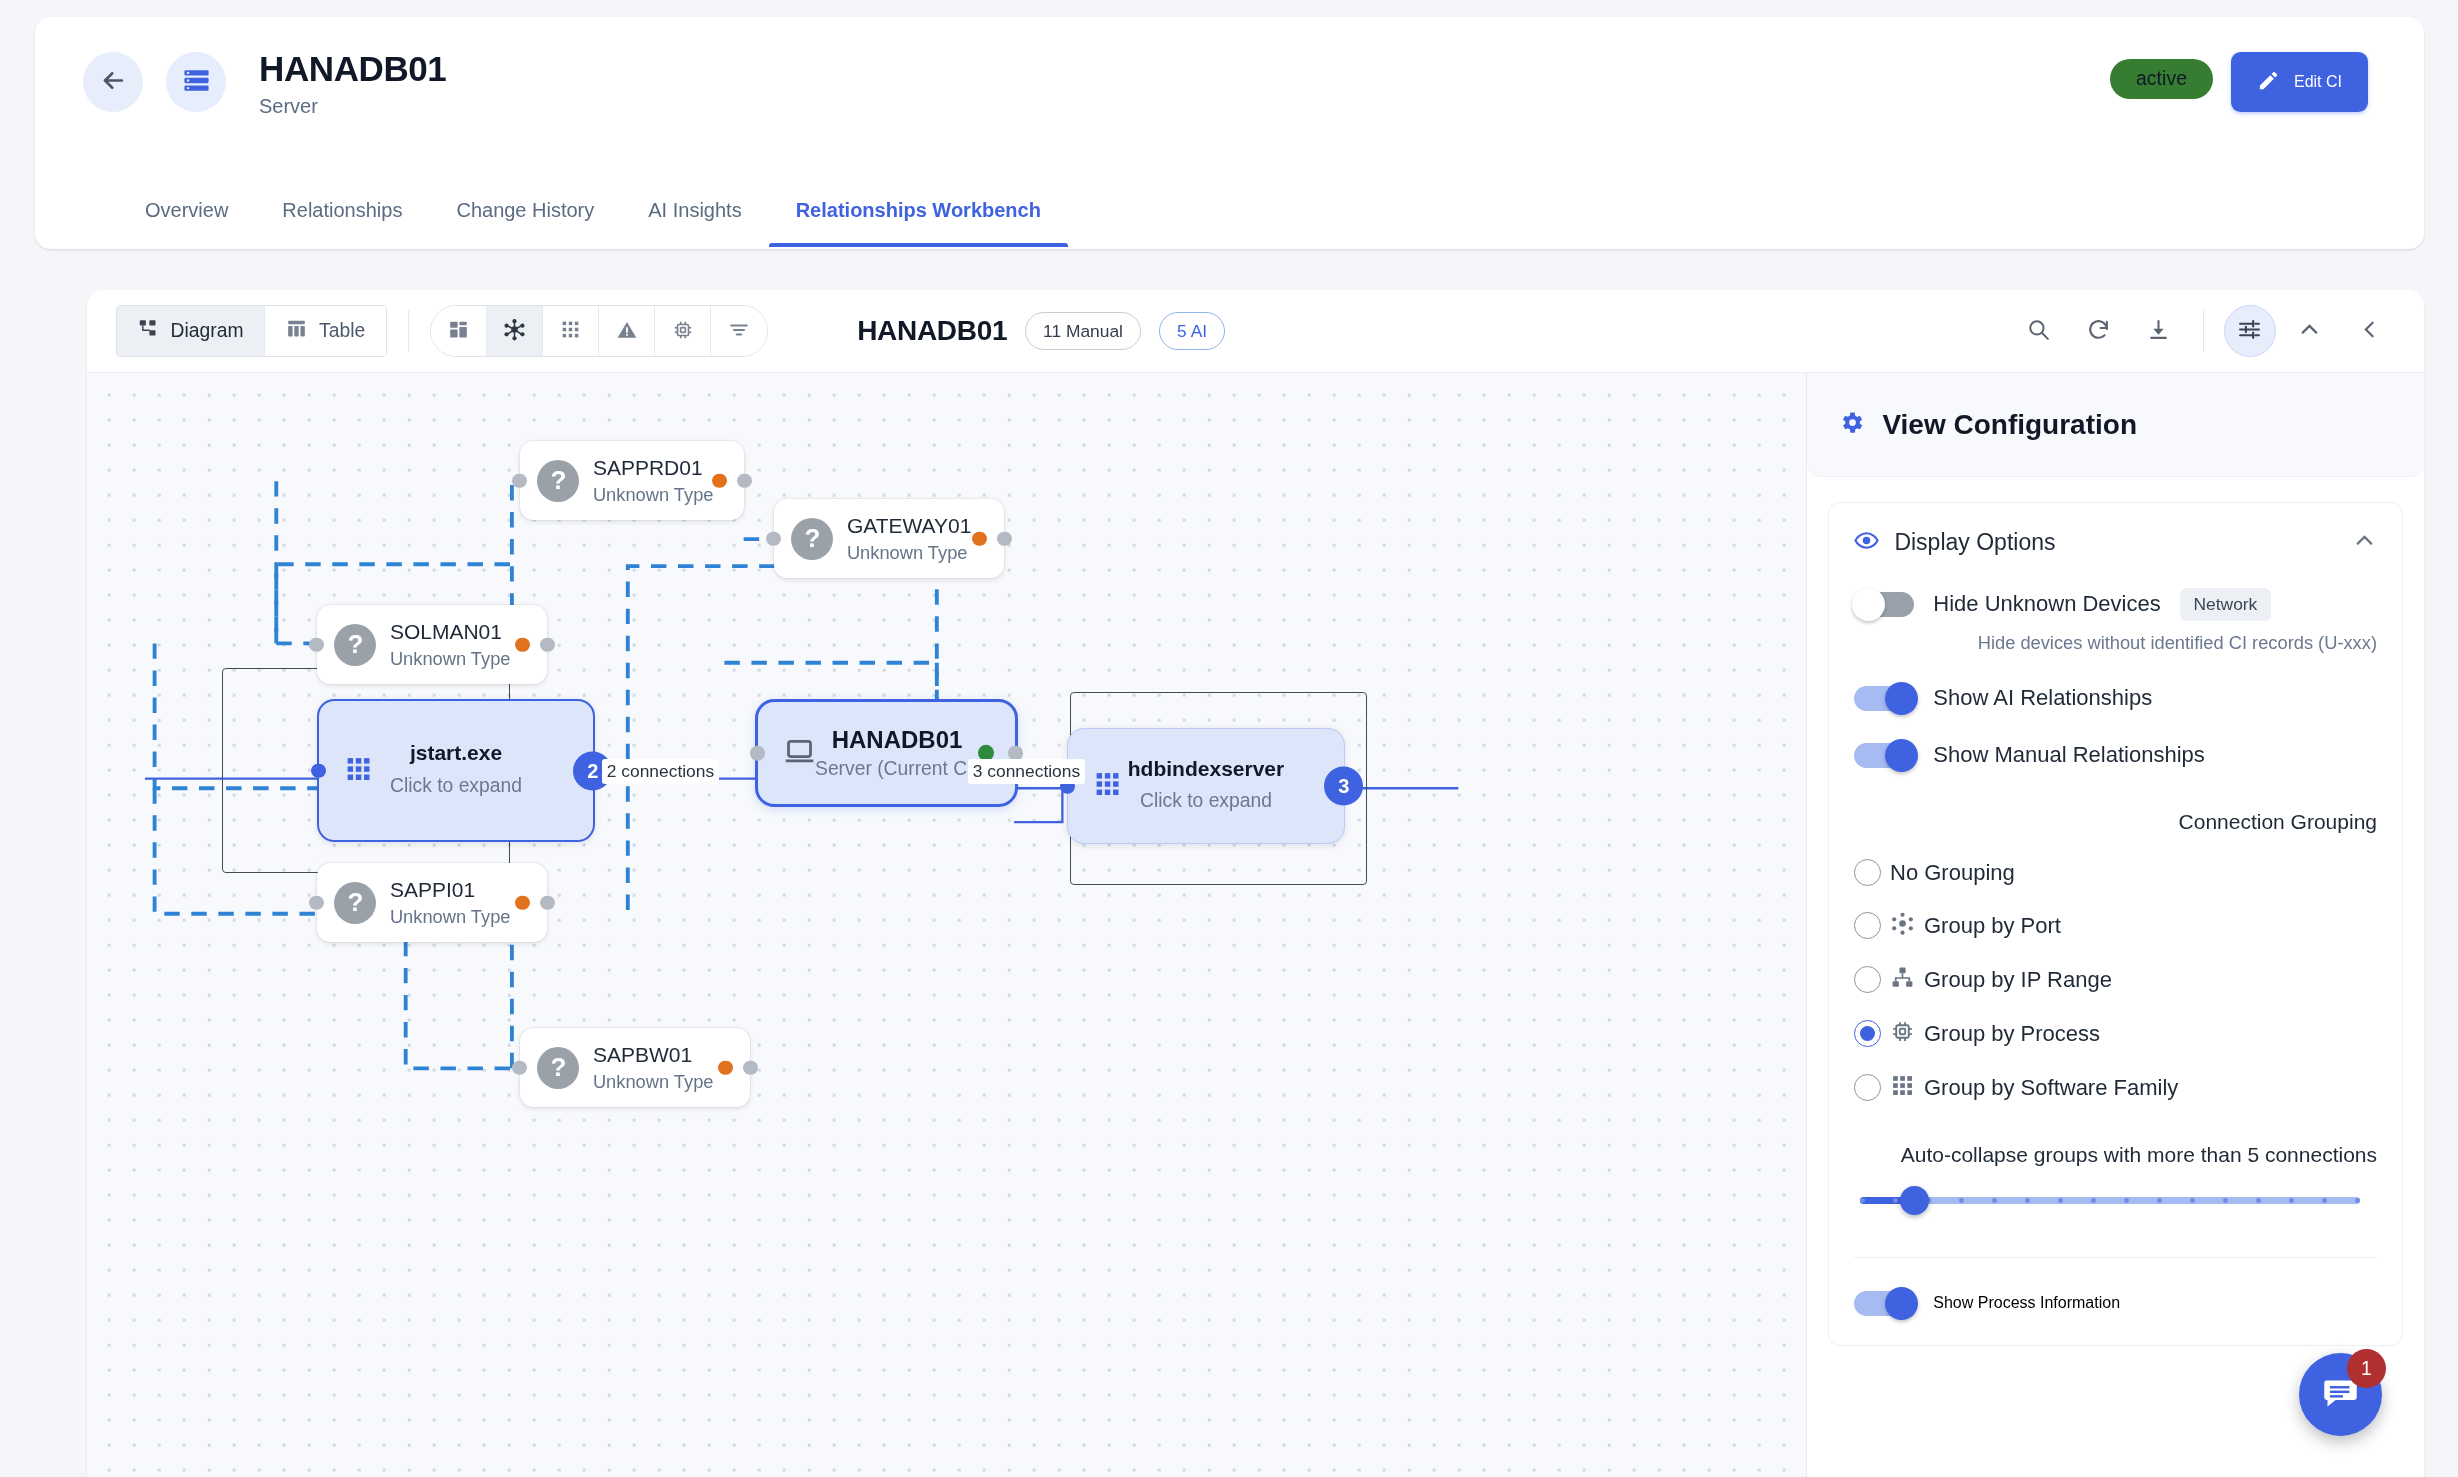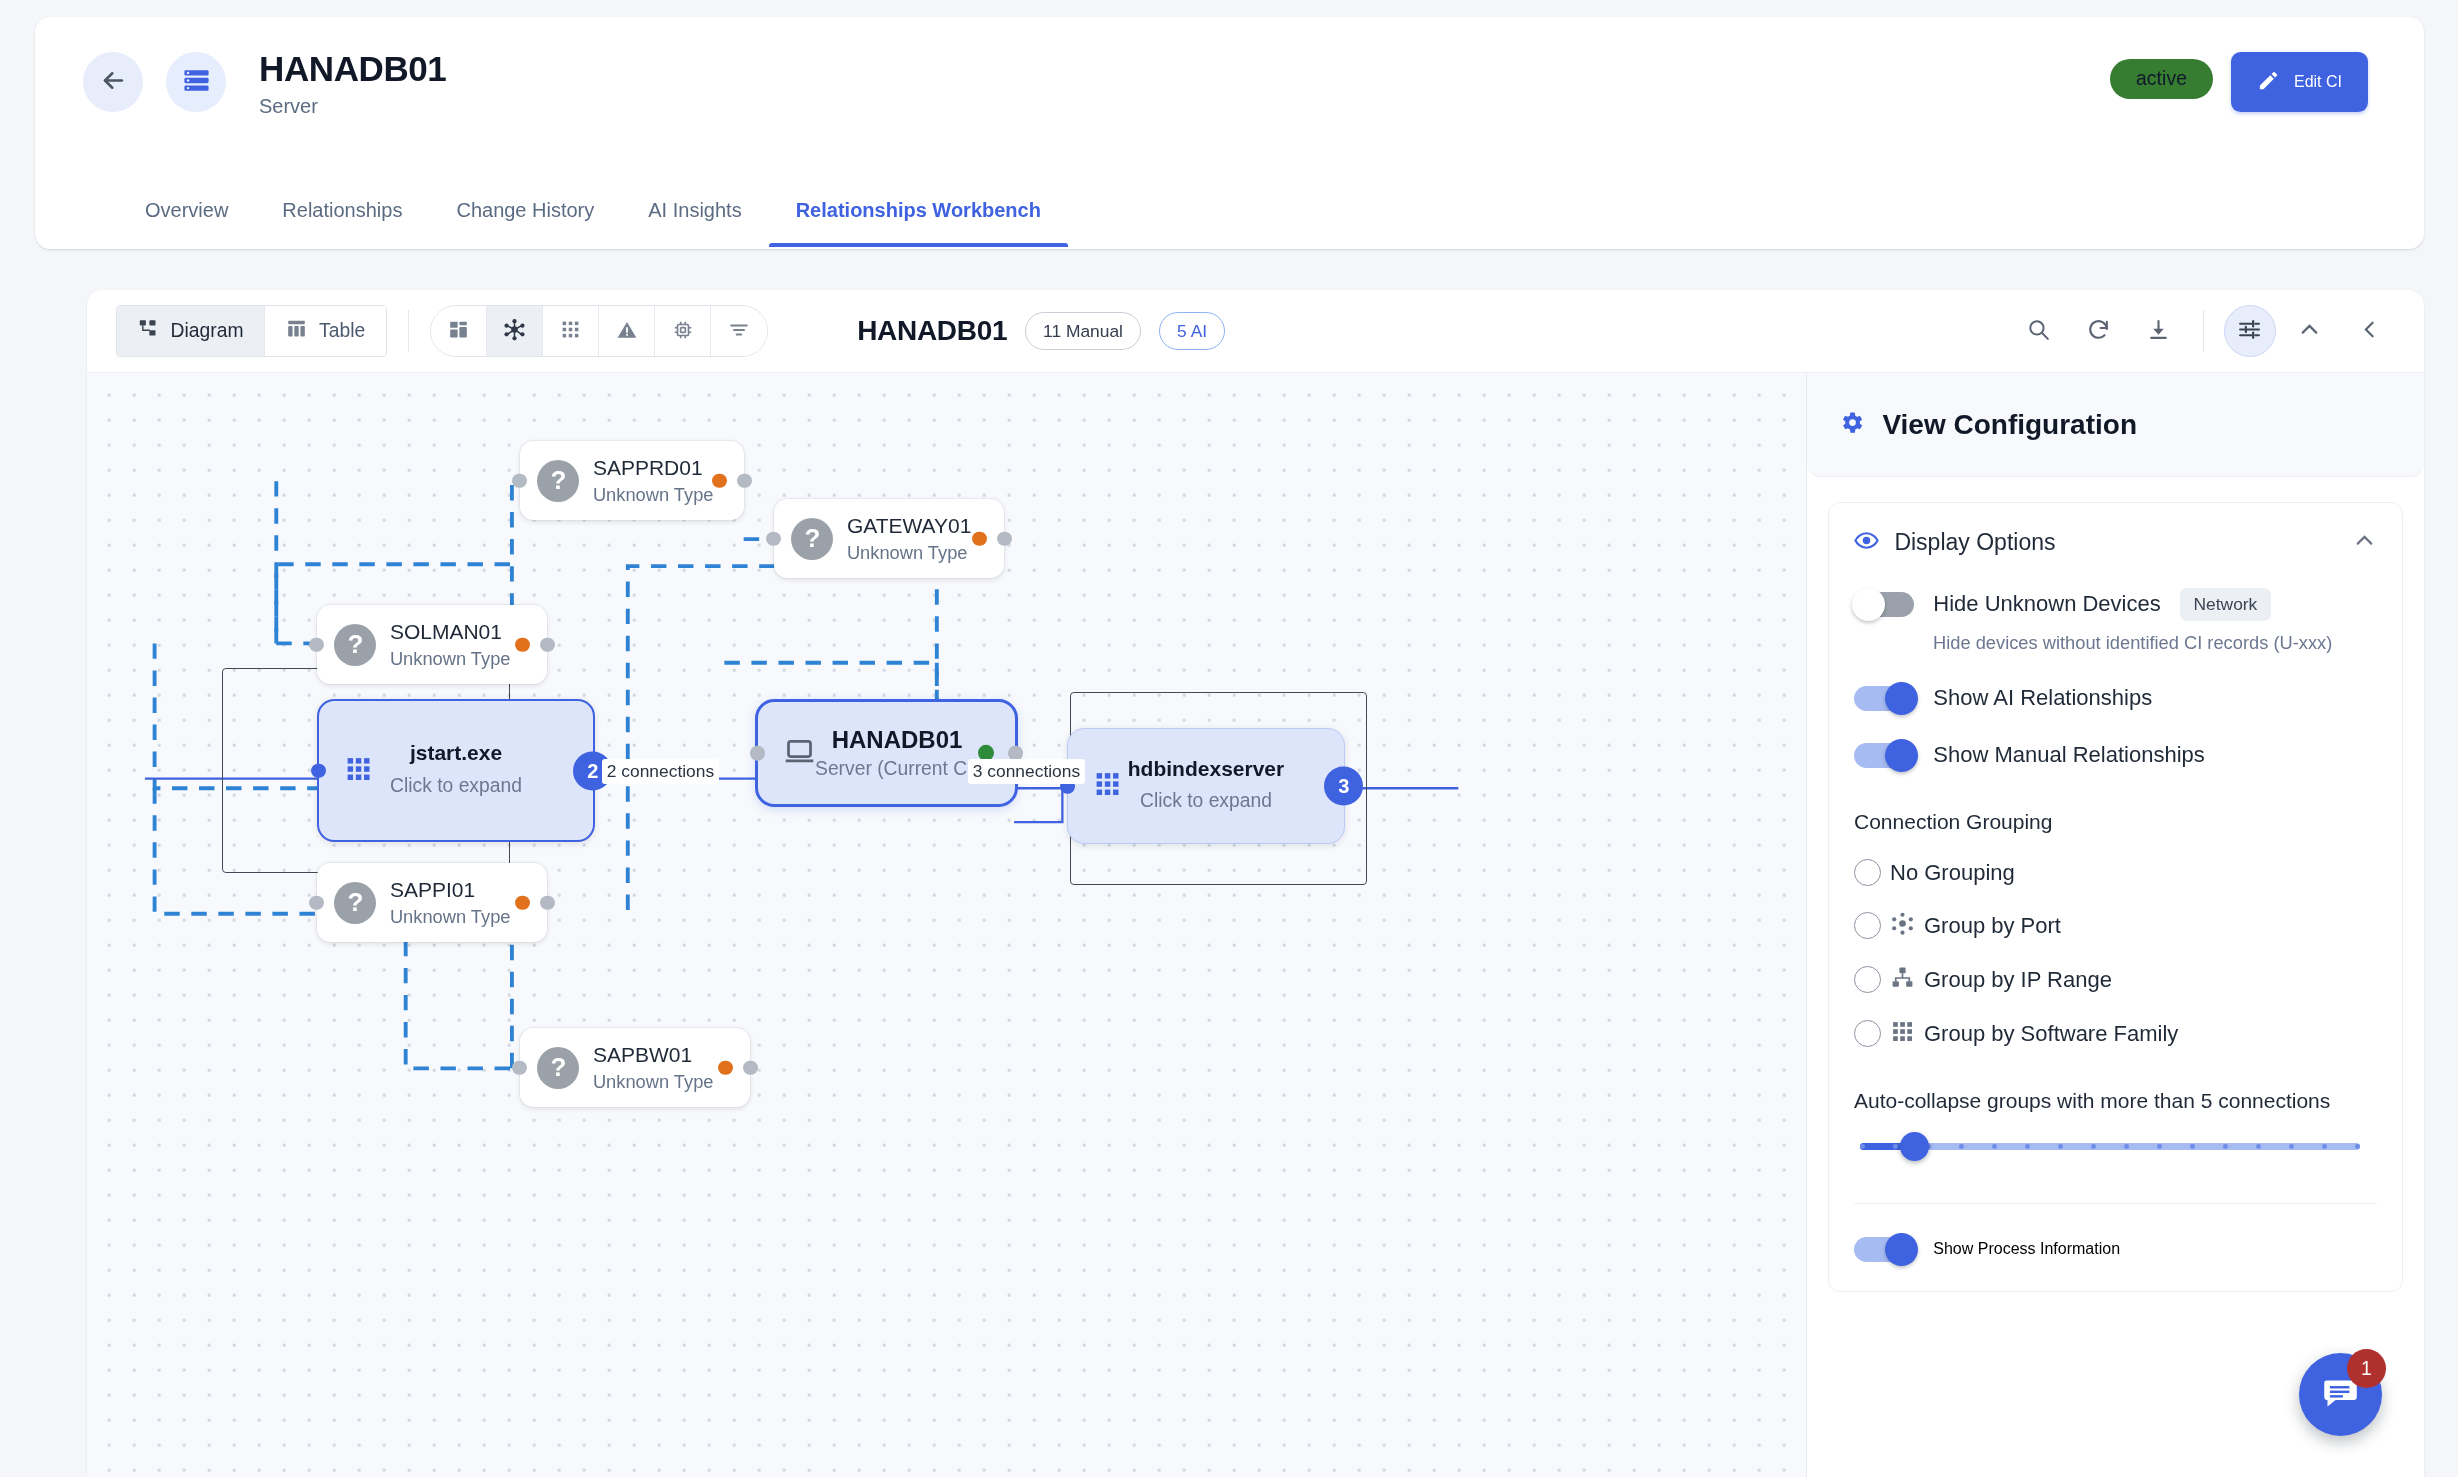--- a/index.html
+++ b/index.html
@@ -172,20 +172,21 @@
   }
   .panel-head {
     height: 104px; background: #f7f9fc; border-bottom: 1px solid #eceff3;
     display: flex; align-items: center; gap: 17.4px; padding: 0 31px;
     border-radius: 0 0 13.5px 13.5px;
   }
   .panel-head .ph { font-size: 28px; font-weight: bold; color: #111827; }
   .sect {
     margin: 25px 21px 0 21px; border: 1px solid #eceff3; border-radius: 11.6px;
     padding: 25px 25px 29px 25px;
+    text-align: right;
   }
   .sect-head { display: flex; align-items: center; gap: 15.4px; }
   .sect-head .st { font-size: 23px; color: #1f2937; }
   .sect-head .chev { margin-left: auto; }
 
   .row { display: flex; align-items: center; gap: 19.3px; margin-top: 31px; }
   .tgl { position: relative; width: 60px; height: 25px; border-radius: 12.6px; flex: 0 0 auto; }
   .tgl .track { position: absolute; inset: 0; border-radius: 12.6px; }
   .tgl .thumb { position: absolute; width: 33px; height: 33px; border-radius: 50%; top: -3.9px;
     box-shadow: 0 1.9px 3.9px rgba(16,24,40,.25); }
@@ -669,20 +670,31 @@
             <svg width="25" height="25" viewBox="0 0 24 24" fill="#6b7483">
               <rect x="9" y="2.5" width="6" height="5.4" rx="1"></rect>
               <rect x="2.5" y="15.5" width="6" height="5.4" rx="1"></rect>
               <rect x="15.5" y="15.5" width="6" height="5.4" rx="1"></rect>
               <path d="M12 8v4.5M5.5 15.5v-3h13v3" stroke="#6b7483" stroke-width="1.6" fill="none"></path>
             </svg>
           </span>
           <span class="rl">Group by IP Range</span>
         </div>
 
+        <div class="radio-row">
+          <span class="radio sel"></span>
+          <span>
+            <svg width="25" height="25" viewBox="0 0 24 24" fill="none" stroke="#6b7483" stroke-width="1.8">
+              <rect x="6" y="6" width="12" height="12" rx="1.5"></rect>
+                <rect x="9.4" y="9.4" width="5.2" height="5.2" rx="1"></rect>
+              <path d="M9.5 6V3M14.5 6V3M9.5 21v-3M14.5 21v-3M6 9.5H3M6 14.5H3M21 9.5h-3M21 14.5h-3"></path>
+            </svg>
+          </span>
+          <span class="rl">Group by Process</span>
+        </div>
 
         <div class="radio-row">
           <span class="radio"></span>
           <span>
             <svg width="25" height="25" viewBox="0 0 24 24" fill="#6b7483">
               <rect x="3" y="3" width="4.5" height="4.5"></rect>
                 <rect x="9.8" y="3" width="4.5" height="4.5"></rect>
                 <rect x="16.6" y="3" width="4.5" height="4.5"></rect>
               <rect x="3" y="9.8" width="4.5" height="4.5"></rect>
                 <rect x="9.8" y="9.8" width="4.5" height="4.5"></rect>

